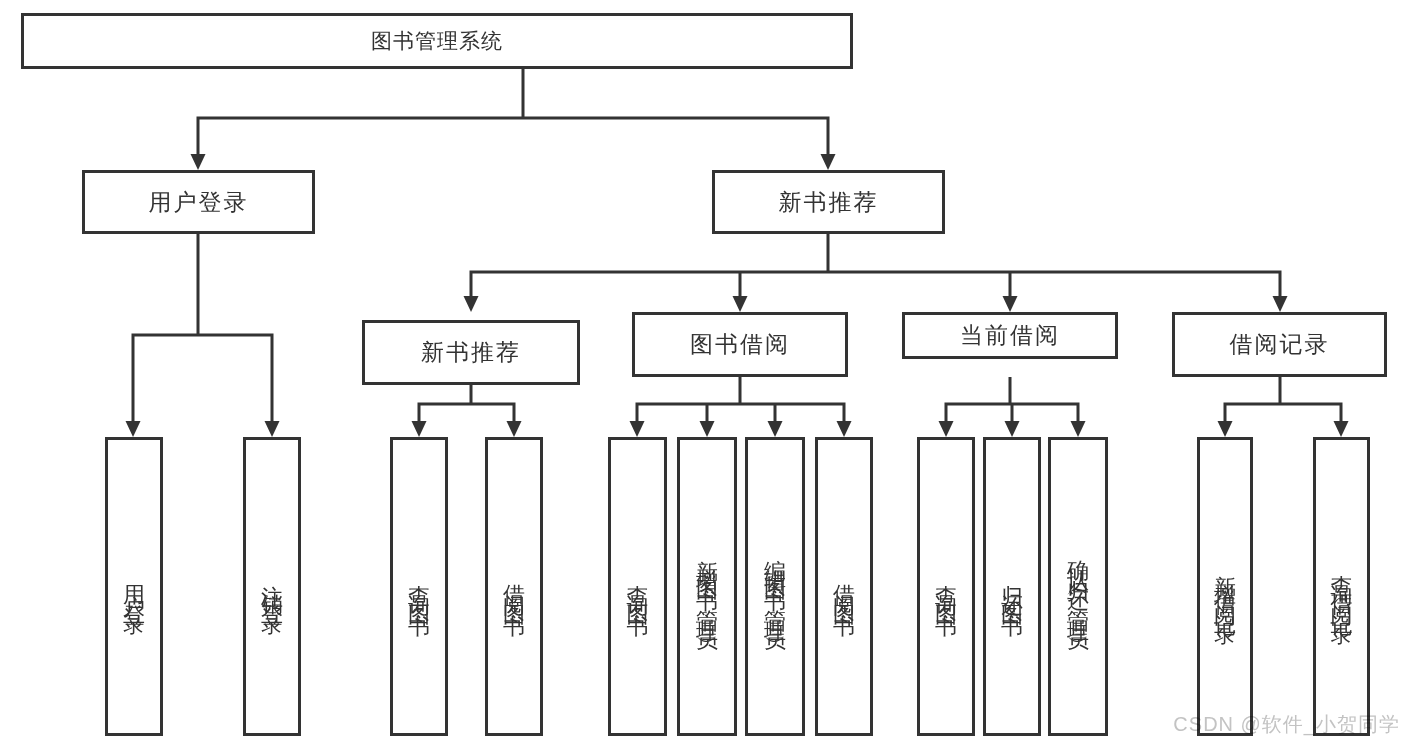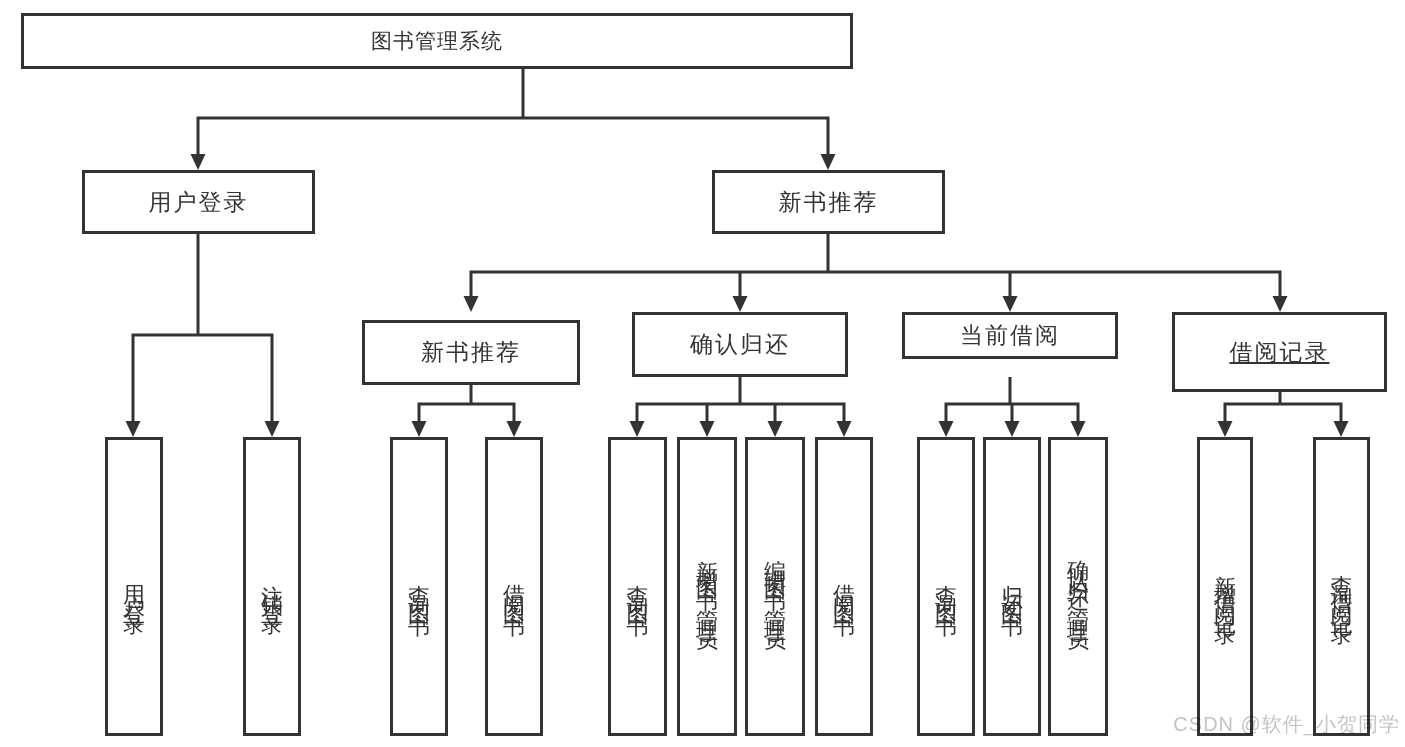--- a/index.html
+++ b/index.html
@@ -78,21 +78,21 @@
     letter-spacing: 1px;
     mix-blend-mode: multiply;
     white-space: nowrap;
   }
   
   #n-user-login      { left: 82px;   top: 170px; width: 233px; height: 64px; }
   #n-book-mgmt       { left: 712px;  top: 170px; width: 233px; height: 64px; }
   #n-new-book        { left: 362px;  top: 320px; width: 218px; height: 65px; }
   #n-book-borrow     { left: 632px;  top: 312px; width: 216px; height: 65px; }
   #n-current-borrow  { left: 902px;  top: 312px; width: 216px; height: 47px; }
-  #n-borrow-records  { left: 1172px; top: 312px; width: 215px; height: 80px; text-decoration: underline; }
+  #n-borrow-records  { left: 1172px; top: 312px; width: 215px; height: 65px; }
   
   #lf-a1 { left: 105px;  width: 58px; }
   #lf-a2 { left: 243px;  width: 58px; }
   #lf-b1 { left: 390px;  width: 58px; }
   #lf-b2 { left: 485px;  width: 58px; }
   #lf-c1 { left: 608px;  width: 59px; }
   #lf-c2 { left: 677px;  width: 60px; }
   #lf-c3 { left: 745px;  width: 60px; }
   #lf-c4 { left: 815px;  width: 58px; }
   #lf-d1 { left: 917px;  width: 58px; }
@@ -155,21 +155,21 @@
       <polygon points="1333.5,421 1348.5,421 1341,437"></polygon>
     </g>
   </svg>
 
   <div class="node root">图书管理系统</div>
 
   <div class="node branch" id="n-user-login">用户登录</div>
   <div class="node branch" id="n-book-mgmt">新书推荐</div>
 
   <div class="node branch" id="n-new-book">新书推荐</div>
-  <div class="node branch" id="n-book-borrow">确认归还</div>
+  <div class="node branch" id="n-book-borrow">图书借阅</div>
   <div class="node branch" id="n-current-borrow">当前借阅</div>
   <div class="node branch" id="n-borrow-records">借阅记录</div>
 
   <div class="leaf" id="lf-a1">
     <span class="vtext">用户登录</span>
   </div>
   <div class="leaf" id="lf-a2">
     <span class="vtext">注销登录</span>
   </div>
 

